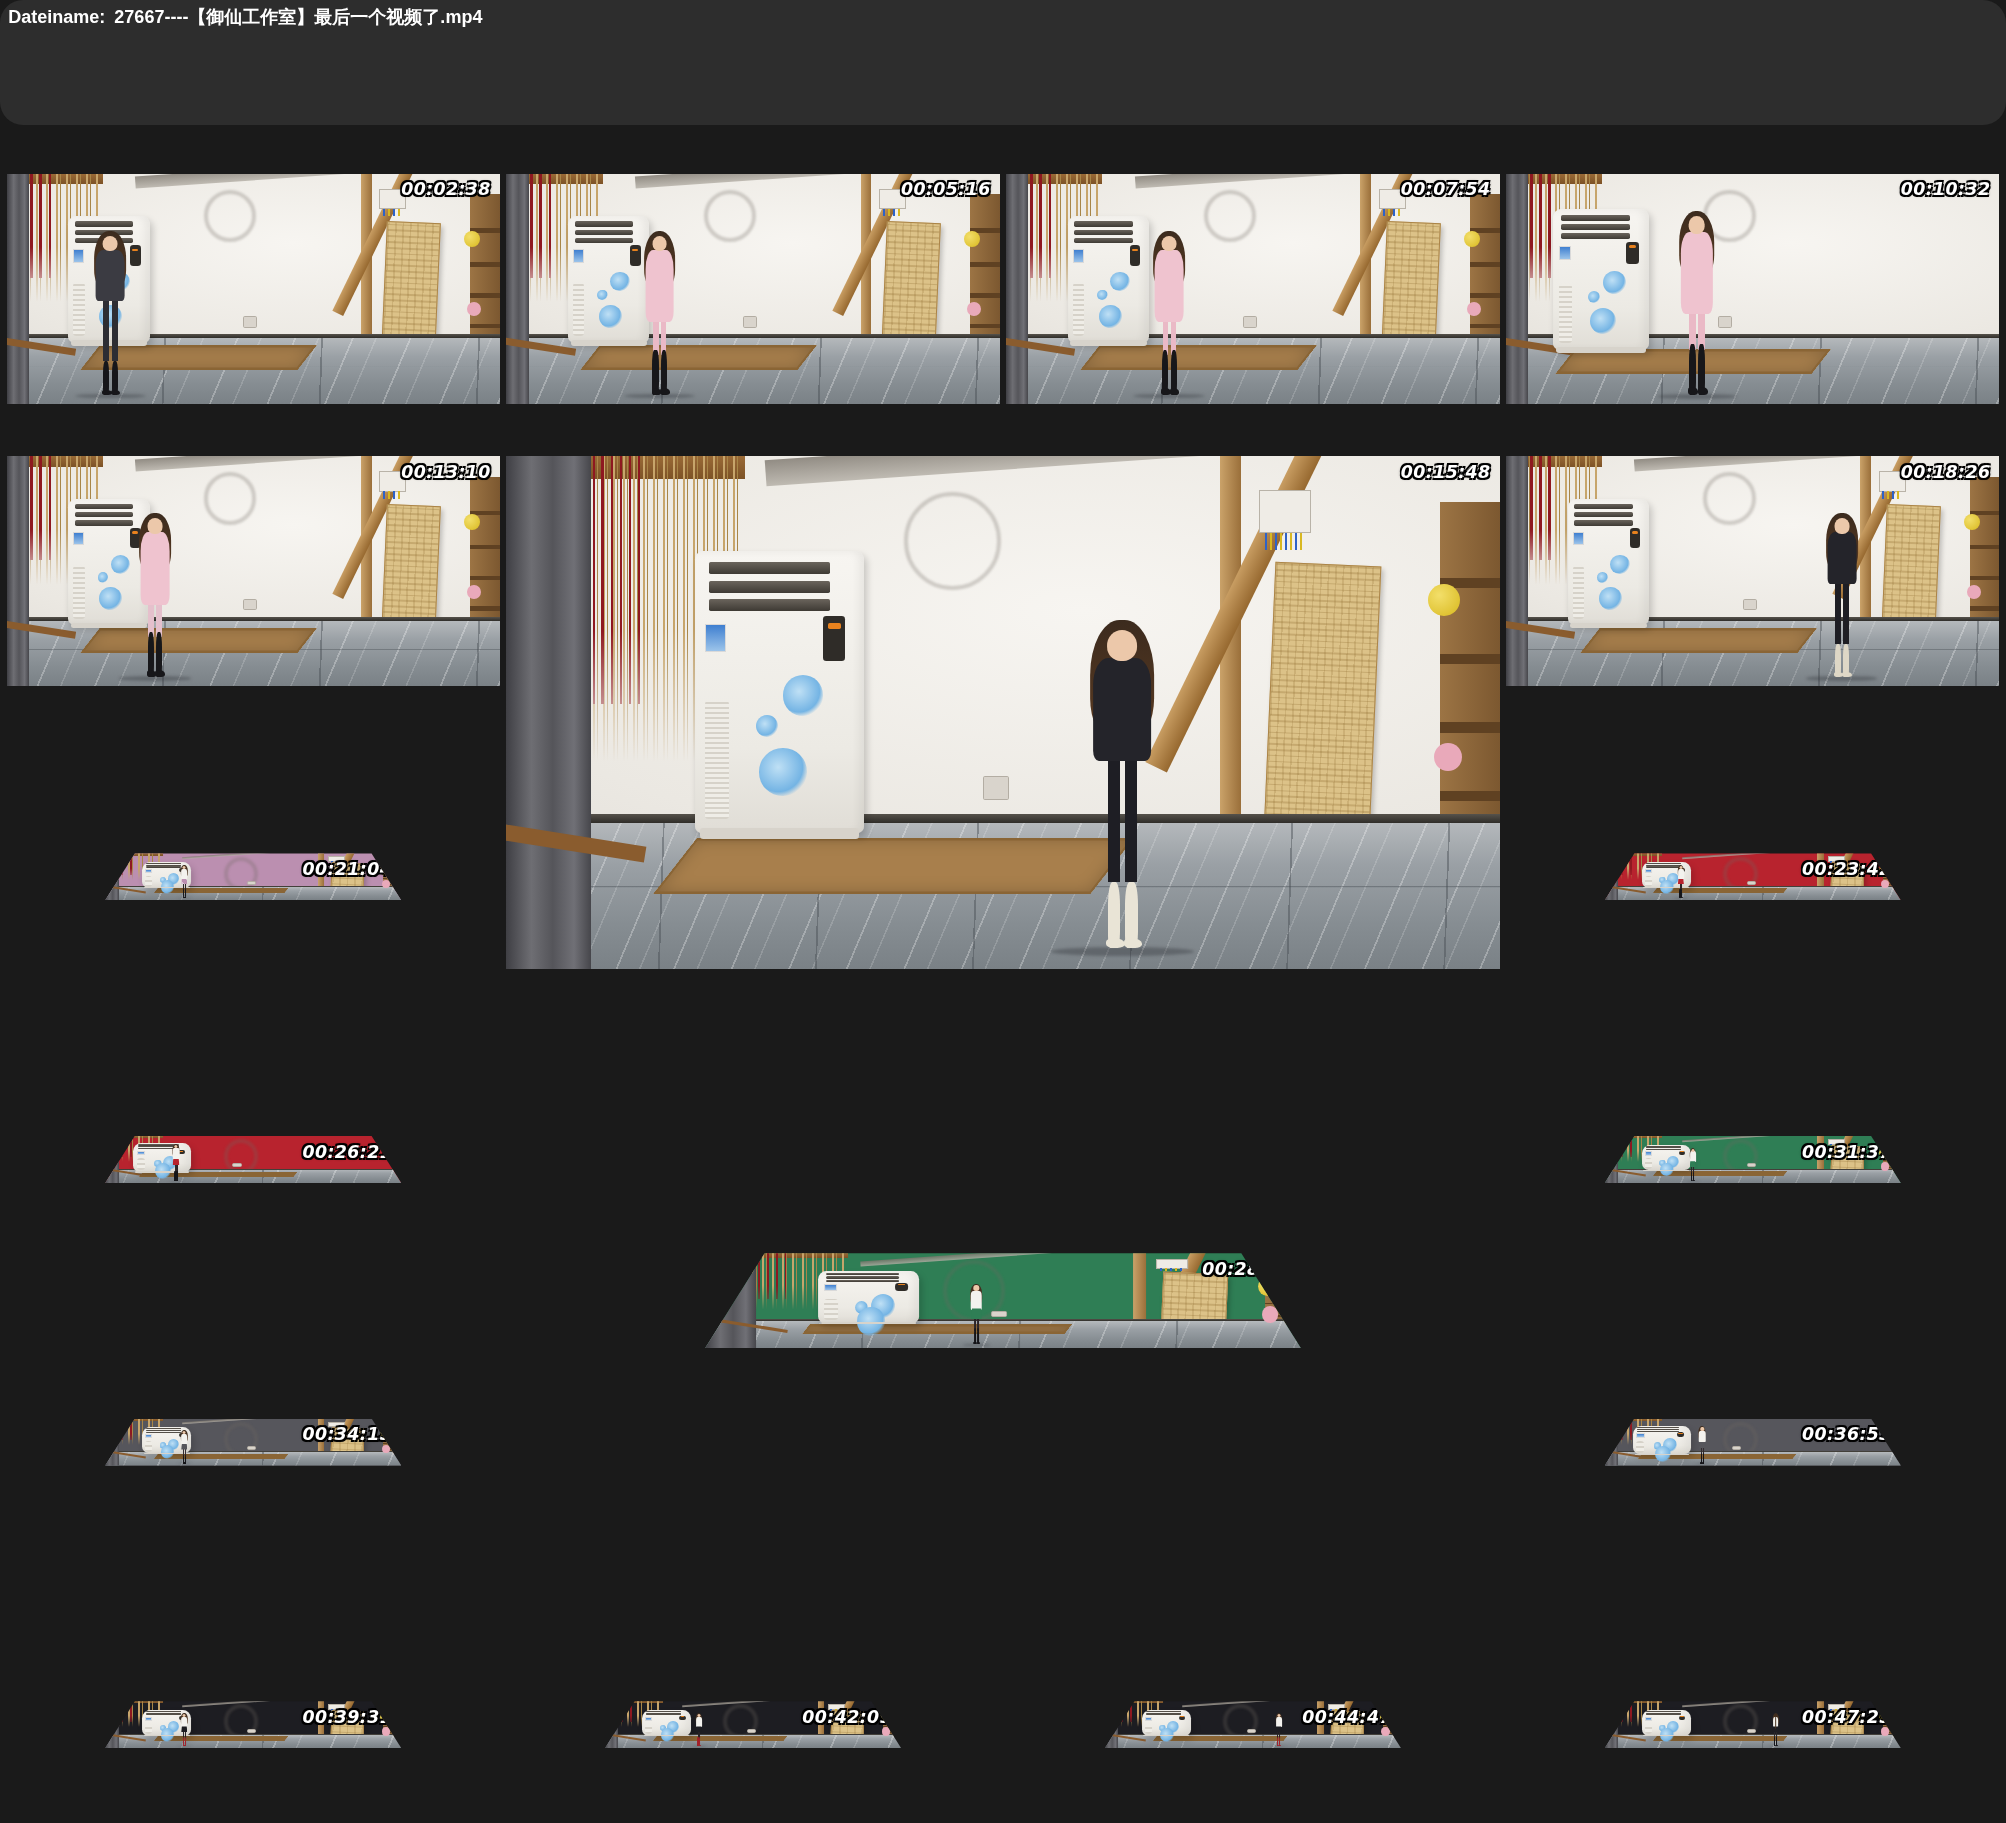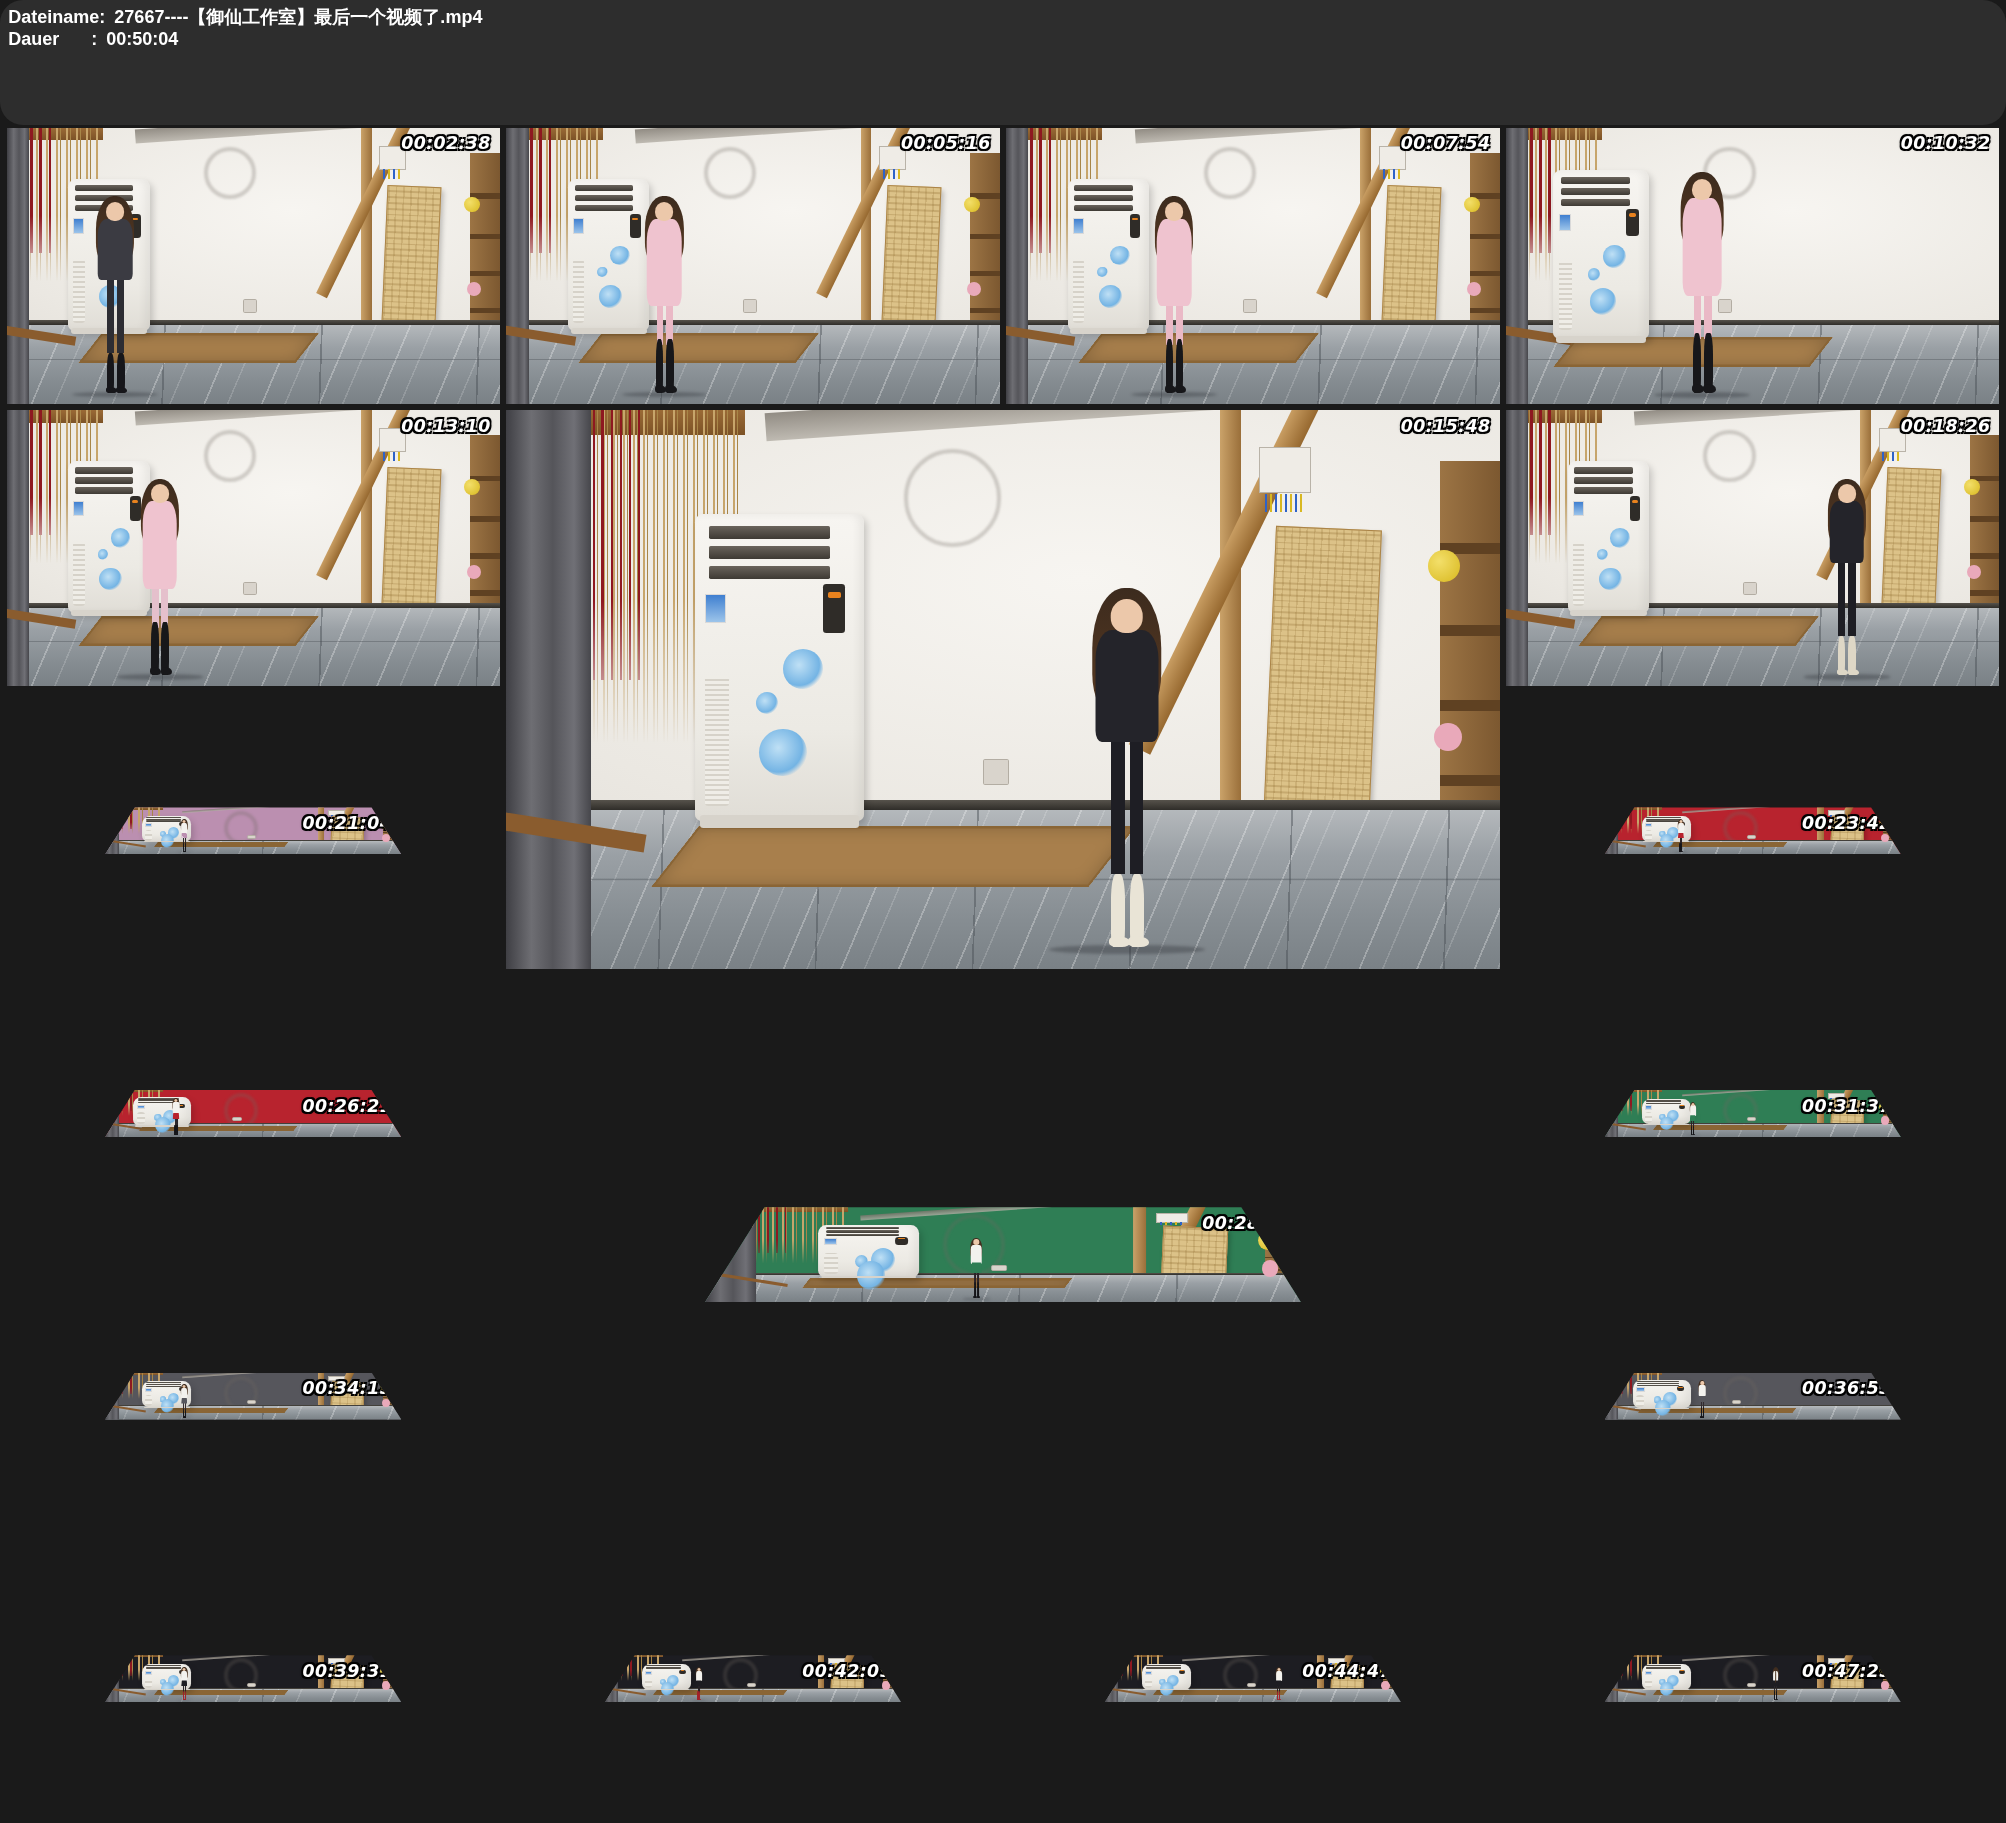--- a/index.html
+++ b/index.html
@@ -8,21 +8,21 @@
   
   .meta{background:#2d2d2d;color:#fff;padding:5.8px 8.3px 7.4px;font-weight:bold;
         font-size:18px;line-height:22px;height:112px;border-radius:23px;}
   .mrow{white-space:nowrap;}
   .mlabel{display:inline-block;min-width:83px;}
   .mcolon{display:inline-block;width:15px;text-align:left;}
   
   .grid{display:grid;grid-template-columns:repeat(4,1fr);grid-template-rows:repeat(6,276px);
         gap:6.6px;padding:2.5px 6.6px 6.6px;}
   .thumb{position:relative;overflow:hidden;
-         background:radial-gradient(130% 95% at 58% 30%, #f7f5f1 0%, #ebe8e2 50%, #d9d5ce 100%);}
+         background:radial-gradient(130% 95% at 58% 30%, #f7f5f1 0%, #ebe8e2 50%, #d9d5ce 100%);margin-top:46px;}
   .thumb>div{position:absolute;}
   
   .roof{left:26%;top:-2.5%;width:50%;height:5%;background:linear-gradient(180deg,#7b756c,#b3aea5);
         transform:rotate(-4deg);opacity:.8;}
   .ring{left:40%;top:7%;width:9%;aspect-ratio:1;border:4.1px solid rgba(110,104,96,.28);
         border-radius:50%;filter:blur(1.2px);}
   .lintel{left:2.5%;top:0;width:17%;height:4.5%;background:linear-gradient(180deg,#9a6a36,#7c5226);}
   .ropes{left:3.5%;top:0;width:15%;height:58%;z-index:1;
          background:repeating-linear-gradient(90deg, rgba(0,0,0,0) 0 1.7px, #c7a56b 1.7px 4.1px,
            rgba(0,0,0,0) 4.1px 5.8px, #a88648 5.8px 7.4px, rgba(0,0,0,0) 7.4px 10px);
@@ -129,23 +129,20 @@
       text-shadow:-1.7px -1.7px 0 #000,1.7px -1.7px 0 #000,-1.7px 1.7px 0 #000,1.7px 1.7px 0 #000,0 0 3.3px #000;}
 </style>
 </head>
 <body>
 
 <div class="sheet">
   <div class="meta">
     <div class="mrow">
       <span class="mlabel">Dateiname</span><span class="mcolon">:</span><span class="mvalue">27667----【御仙工作室】最后一个视频了.mp4</span>
     </div>
-    <div class="mrow">
-      <span class="mlabel">Dauer</span><span class="mcolon">:</span><span class="mvalue">00:50:04</span>
-    </div>
   </div>
   <div class="grid">
       <div class="thumb far pants" style="--top: #3b3b42; --bottom: #2d2d33; --legs: #2d2d33; --boots: #16161a; --px: 16%; --ps: 1;">
         <div class="roof"></div>
         <div class="ring"></div>
         <div class="lintel"></div>
         <div class="ropes"></div>
         <div class="curtain"></div>
         <div class="beamV"></div>
         <div class="beamD"></div>

